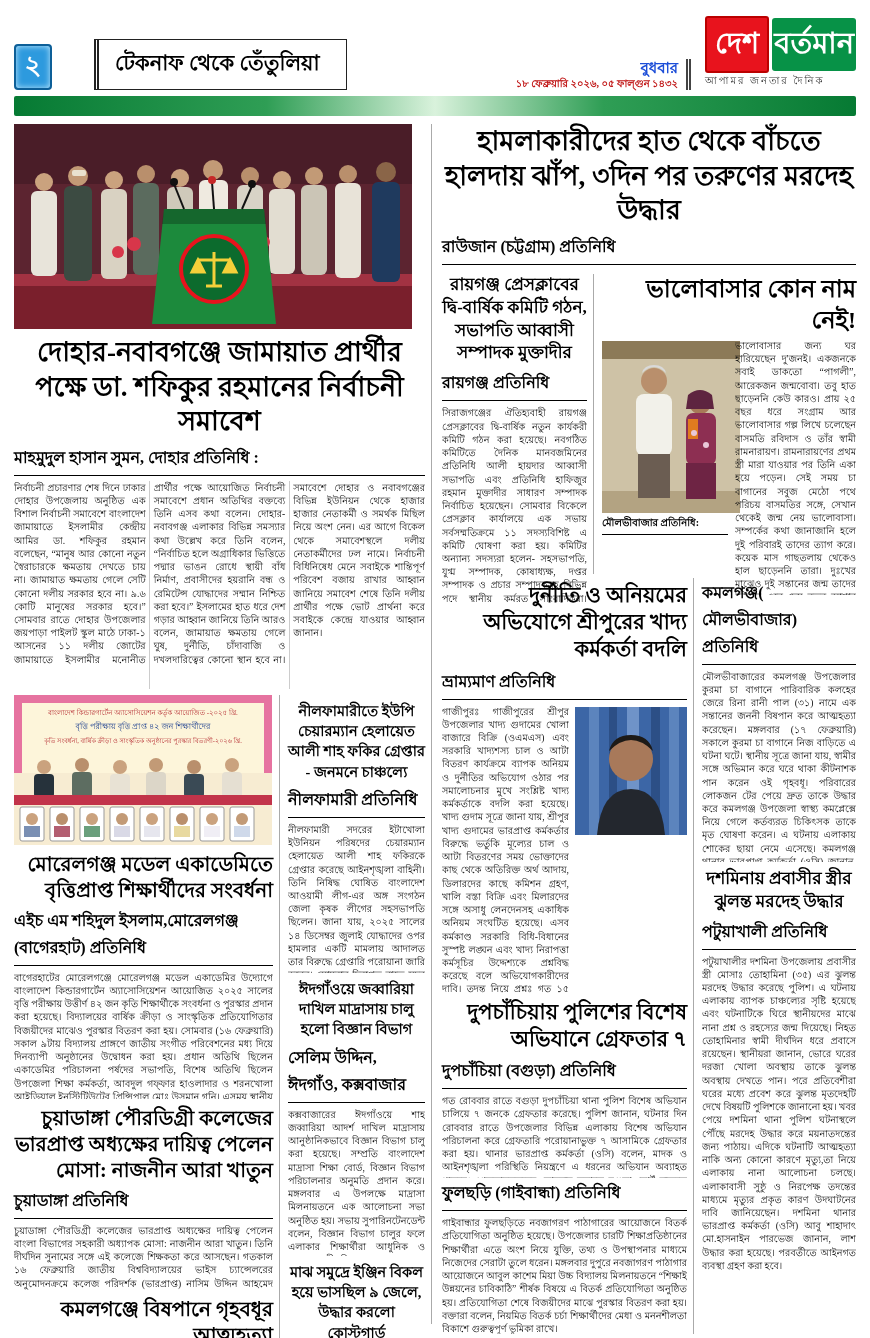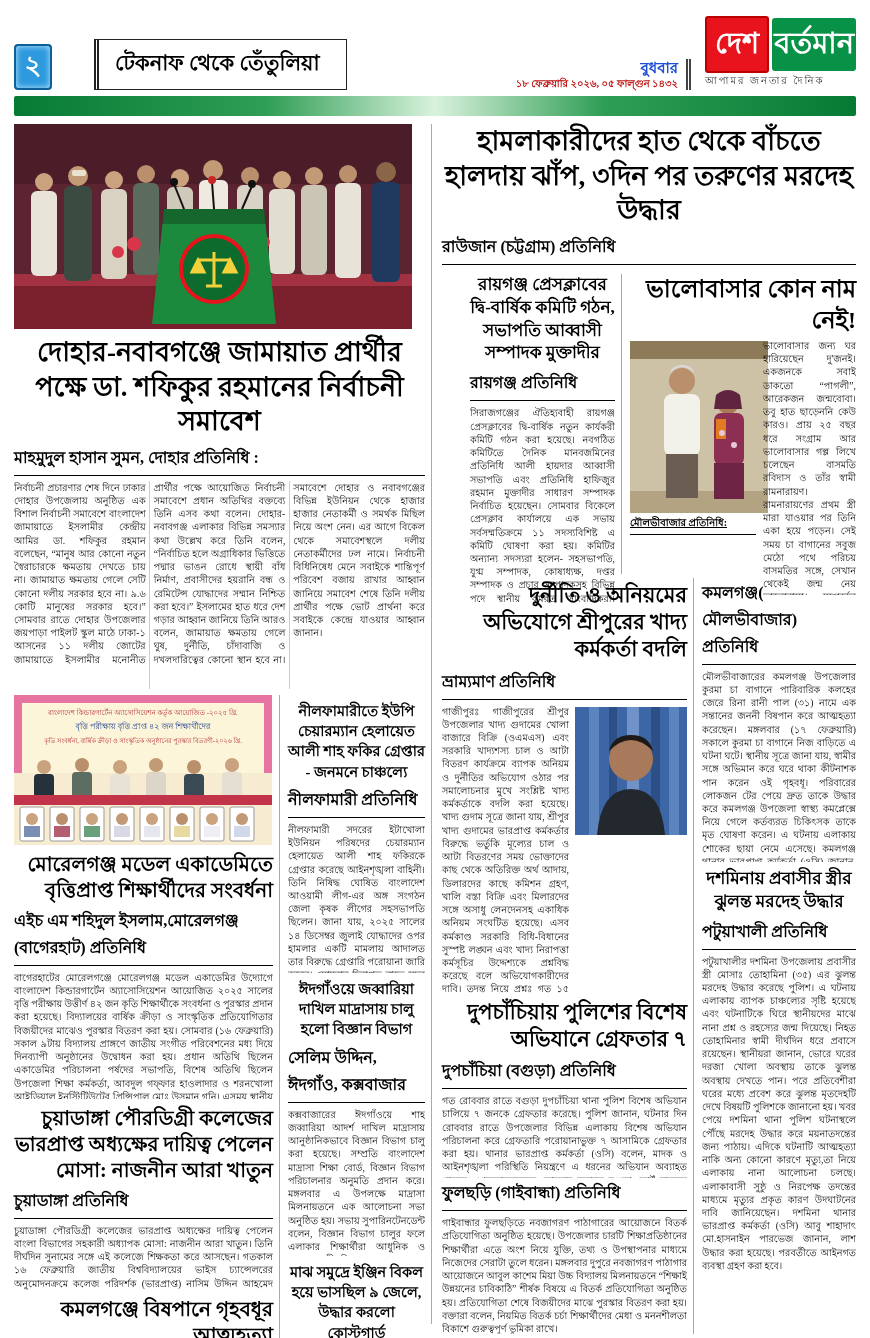--- a/index.html
+++ b/index.html
@@ -33,29 +33,29 @@
   h4.head-sm { font-size:14.5px; line-height:1.4; text-align:center; font-weight:bold; margin:6px 0 3px 0; }
 
   .byline { font-size:16px; font-weight:bold; border-bottom:1.4px solid #000; padding:2px 0 3px 0; margin-bottom:5px; }
   .body-txt { font-size:9.6px; line-height:1.38; text-align:justify; color:#111; overflow:hidden; }
   .cols3 { column-count:3; column-gap:8px; column-rule:1px solid #ccc; }
 
   .subrow { display:flex; gap:8px; }
   .subcol-a { width:266px; border-right:1px solid #aaa; padding-right:6px; }
   .subcol-b { flex:1; }
 
-  .r-subA { display:flex; gap:8px; margin-top:4px; height:300px;margin-left:28px; }
+  .r-subA { display:flex; gap:8px; margin-top:4px; height:300px; }
   .r-subA-left { width:152px; border-right:1px solid #aaa; padding-right:6px; }
   .r-subA-right { flex:1; }
 
   .r-subB { display:flex; gap:8px; margin-top:4px; flex:1; }
   .r-subB-mid { width:252px; border-right:1px solid #aaa; padding-right:6px; }
   .r-subB-right { flex:1; }
 
-  .float-photo-left { float:left; width:126px; margin:2px 7px 3px 0;text-decoration:underline; }
+  .float-photo-left { float:left; width:126px; margin:2px 7px 3px 0; }
   .float-photo-right { float:right; width:112px; margin:2px 0 3px 6px; }
   .photo-cap { font-size:10px; font-weight:bold; border-bottom:1.3px solid #000; padding:2px 0; }
 
   svg { display:block; }
 </style>
 </head>
 <body>
 
 <div class="page">
 

